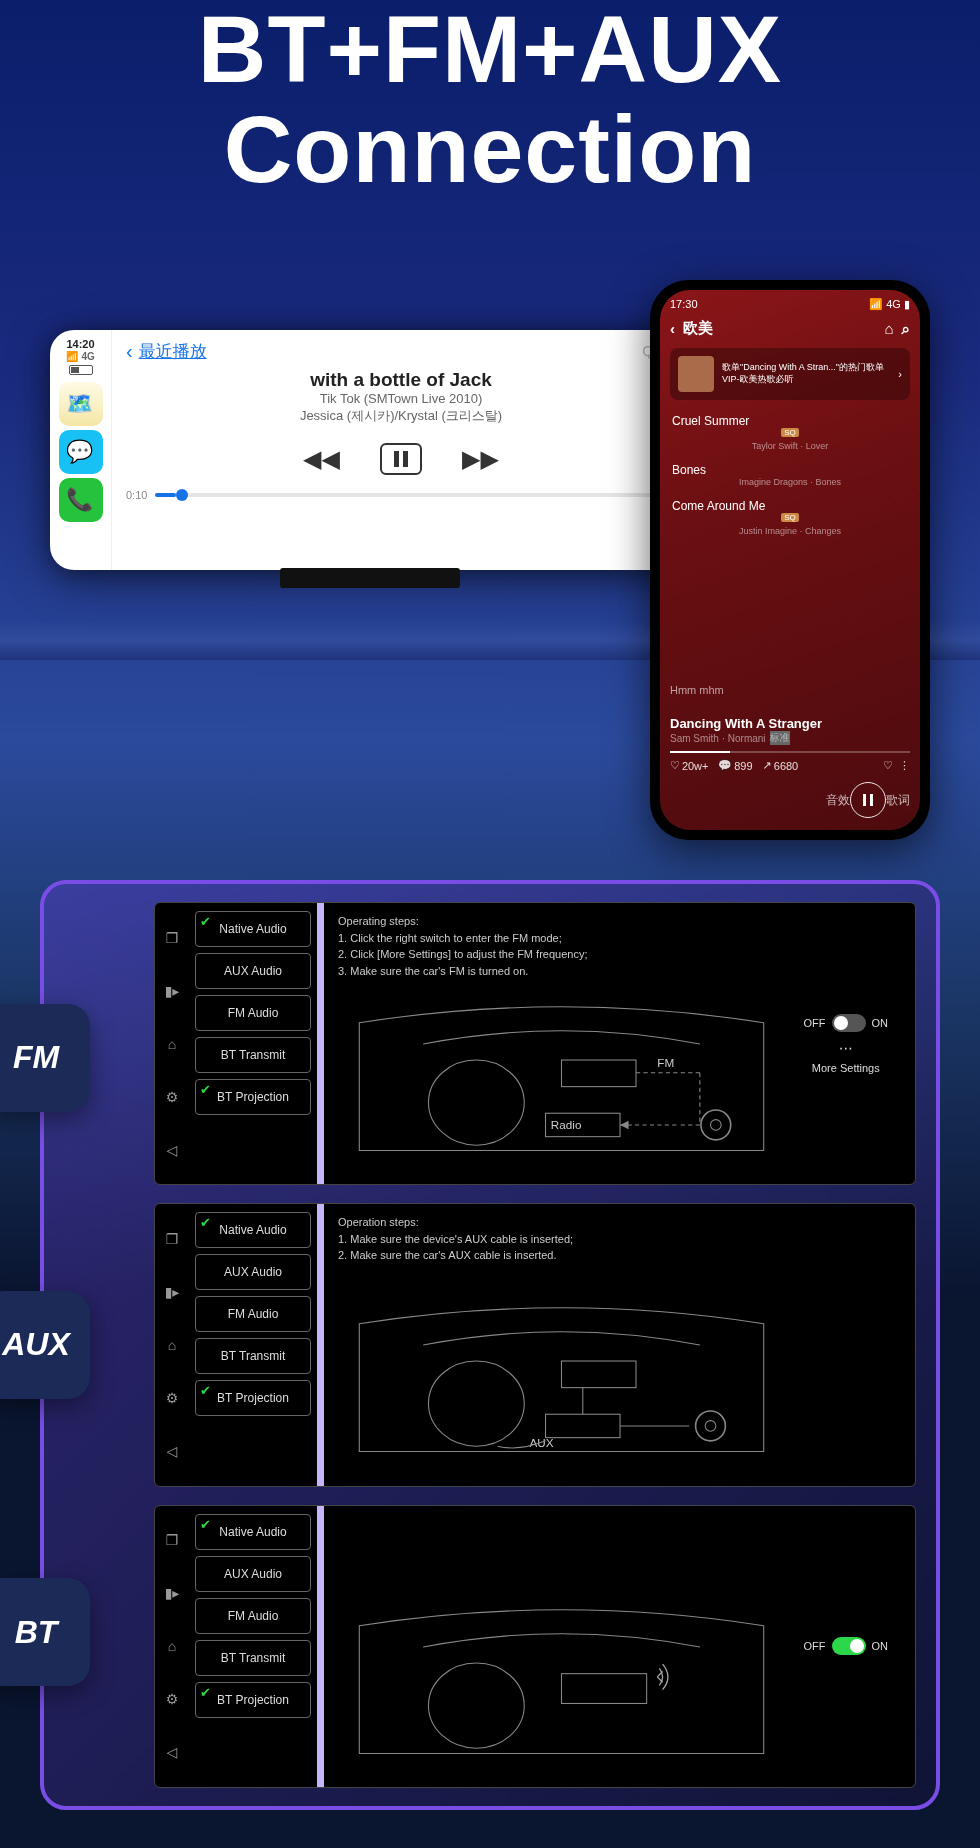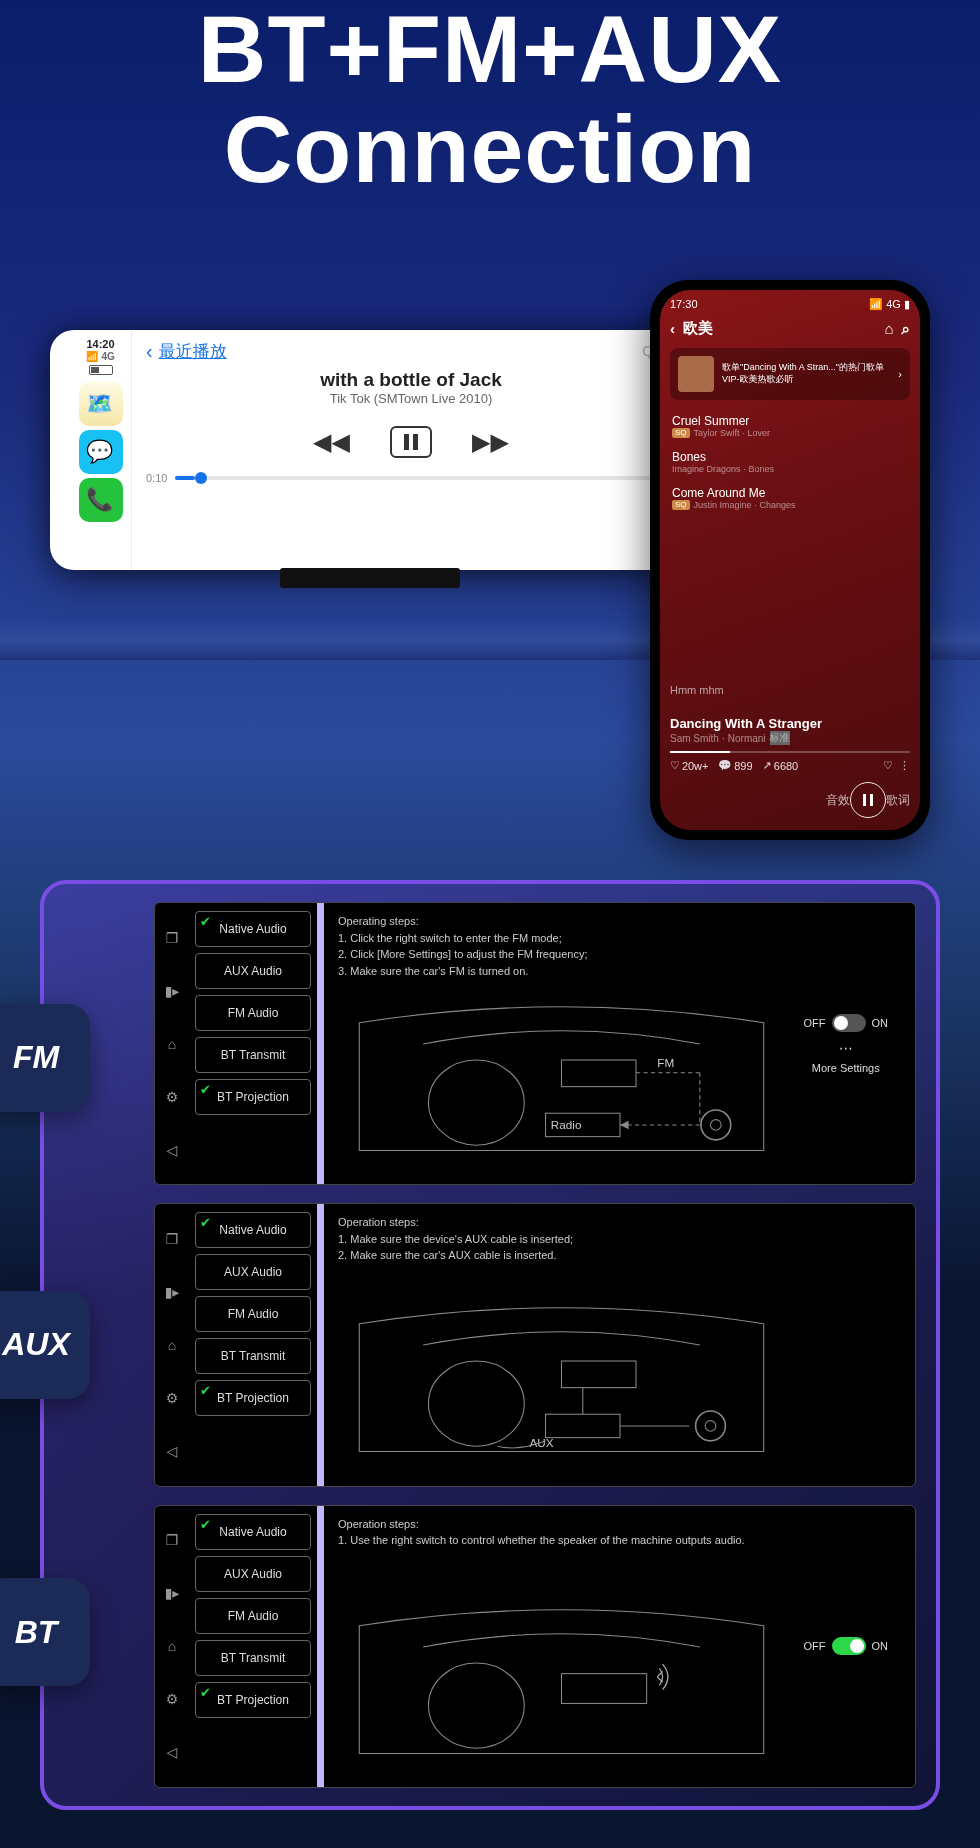--- a/index.html
+++ b/index.html
@@ -34,21 +34,20 @@
   .device {
     position: absolute;
     left: 50px;
     top: 330px;
     width: 640px;
     height: 240px;
     background: #fff;
     border-radius: 24px;
     box-shadow: 0 10px 40px rgba(0,0,0,0.5), 0 0 20px rgba(0,0,0,0.3);
     display: flex;
-    padding-left: 20px;
   }
   .device .sidebar {
     width: 62px;
     border-right: 1px solid #eee;
     display: flex;
     flex-direction: column;
     padding: 8px 5px;
     gap: 4px;
   }
   .device .status {
@@ -117,21 +116,21 @@
   .phone .ptitle { display:flex; align-items:center; gap:8px; margin-top:8px; font-size:15px; font-weight:600; }
   .phone .pcard {
     margin-top: 10px; background: rgba(0,0,0,0.3); border-radius: 8px;
     padding: 8px; display:flex; gap:8px; align-items:center;
   }
   .phone .pcard .thumb { width:36px; height:36px; background:#aa6b4a; border-radius:4px; }
   .phone .pcard .txt { font-size:9px; line-height:1.3; }
   .phone .tracks { margin-top: 8px; }
   .phone .track { padding: 6px 2px; }
   .phone .track .tname { font-size: 12px; font-weight: 500; }
-  .phone .track .tartist { font-size: 9px; color: rgba(255,255,255,0.5); display:flex; gap:4px; }
+  .phone .track .tartist { font-size: 9px; color: rgba(255,255,255,0.5); display:flex; align-items:center; gap:4px;flex-direction:column; }
   .phone .track .badge { background:#c84; color:#fff; padding:0 3px; border-radius:2px; font-size:8px; }
   .phone .nowsec { margin-top:auto; padding:10px 0 4px; }
   .phone .now-title { font-size:13px; font-weight:600; }
   .phone .now-artist { font-size:10px; color: rgba(255,255,255,0.5); display:flex; align-items:center; gap:4px; }
   .phone .prog { height:2px; background:rgba(255,255,255,0.25); margin:6px 0; position:relative; }
   .phone .prog::after { content:''; position:absolute; left:0; top:0; bottom:0; width:25%; background:#fff; }
   .phone .pctrls { display:flex; align-items:center; justify-content:space-between; margin-top:6px; font-size:11px; color:rgba(255,255,255,0.85); }
   .phone .pctrls .stats { display:flex; gap:10px; }
   .phone .pctrls .stats span { display:inline-flex; align-items:center; gap:2px; }
   .phone .bbar { display:flex; align-items:center; justify-content:flex-end; margin-top:10px; font-size:12px; color:rgba(255,255,255,0.7); }
@@ -285,20 +284,21 @@
     <div class="side-icon si-phone">📞</div>
   </div>
   <div class="main">
     <div class="top-row">
       <span class="back">‹</span>
       <span class="recent">最近播放</span>
     </div>
     <div class="qqm">QQM</div>
     <div class="song-title">with a bottle of Jack</div>
     <div class="song-sub">Tik Tok (SMTown Live 2010)</div>
+    <div class="song-sub">Jessica (제시카)/Krystal (크리스탈)</div>
     <div class="controls">
       <span>◀◀</span>
       <span class="pause">
           <span></span>
           <span></span>
         </span>
       <span>▶▶</span>
     </div>
     <div class="progress-row">
       <span>0:10</span>
@@ -484,22 +484,20 @@
       <span>◁</span>
     </div>
     <div class="menu">
       <div class="menu-item checked">Native Audio</div>
       <div class="menu-item">AUX Audio</div>
       <div class="menu-item">FM Audio</div>
       <div class="menu-item">BT Transmit</div>
       <div class="menu-item checked">BT Projection</div>
     </div>
     <div class="content">
-      <div class="steps"><span>Operation steps:</span>
-<span>1. Use the right switch to control whether the speaker of the machine outputs audio.</span></div>
       <div class="diagram">
         <svg viewBox="0 0 420 170">
           <path d="M 20 40 Q 210 10 400 40 L 400 160 L 20 160 Z" fill="none" stroke="#888" stroke-width="1"></path>
           <path d="M 80 60 Q 210 35 340 60" fill="none" stroke="#888" stroke-width="1"></path>
           <ellipse cx="130" cy="115" rx="45" ry="40" fill="none" stroke="#888"></ellipse>
           <rect x="210" y="85" width="80" height="28" fill="none" stroke="#888"></rect>
           <path d="M 300 88 L 305 83 M 300 88 L 305 93 M 302 80 Q 308 88 302 96 M 305 76 Q 315 88 305 100" stroke="#aaa" fill="none" stroke-width="1.2"></path>
         </svg>
       </div>
       <div class="right-ctrl">

